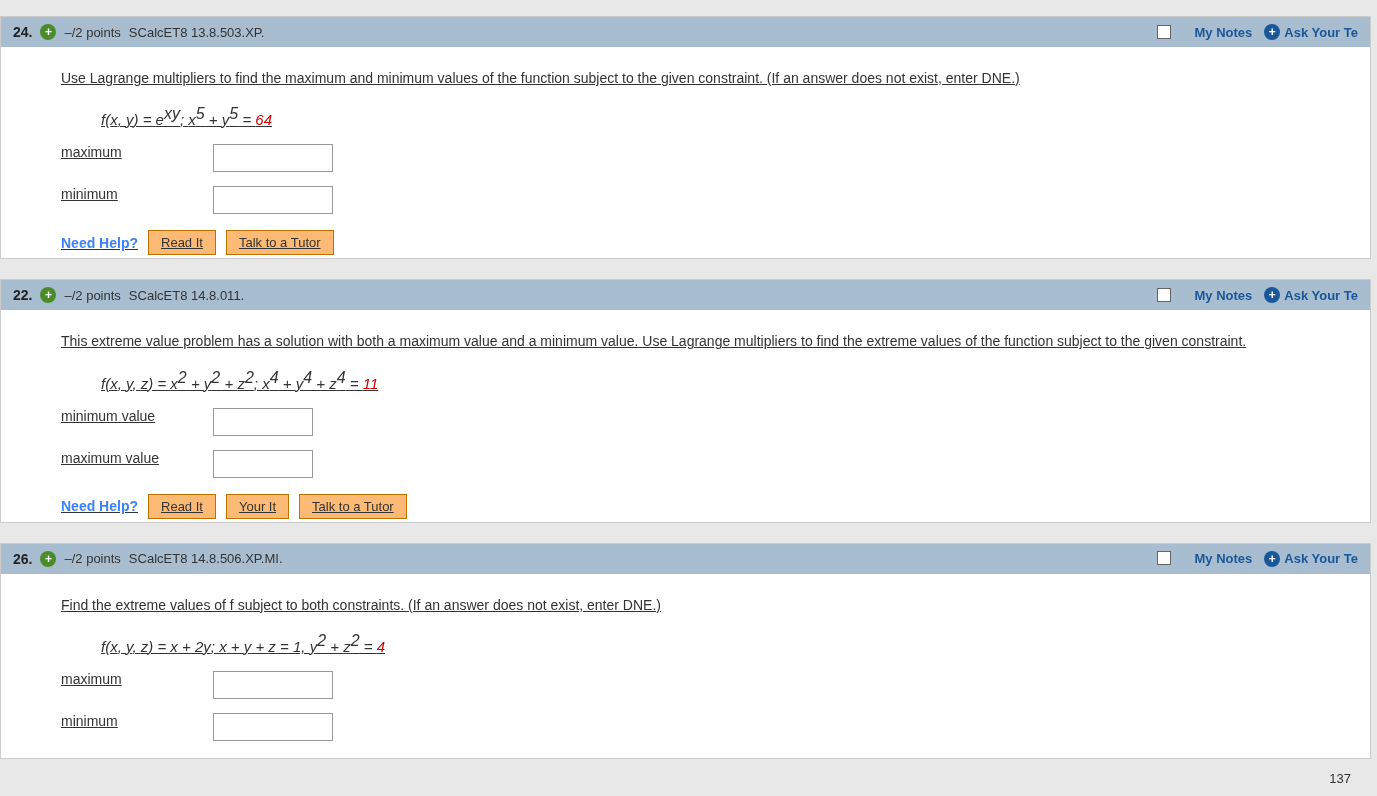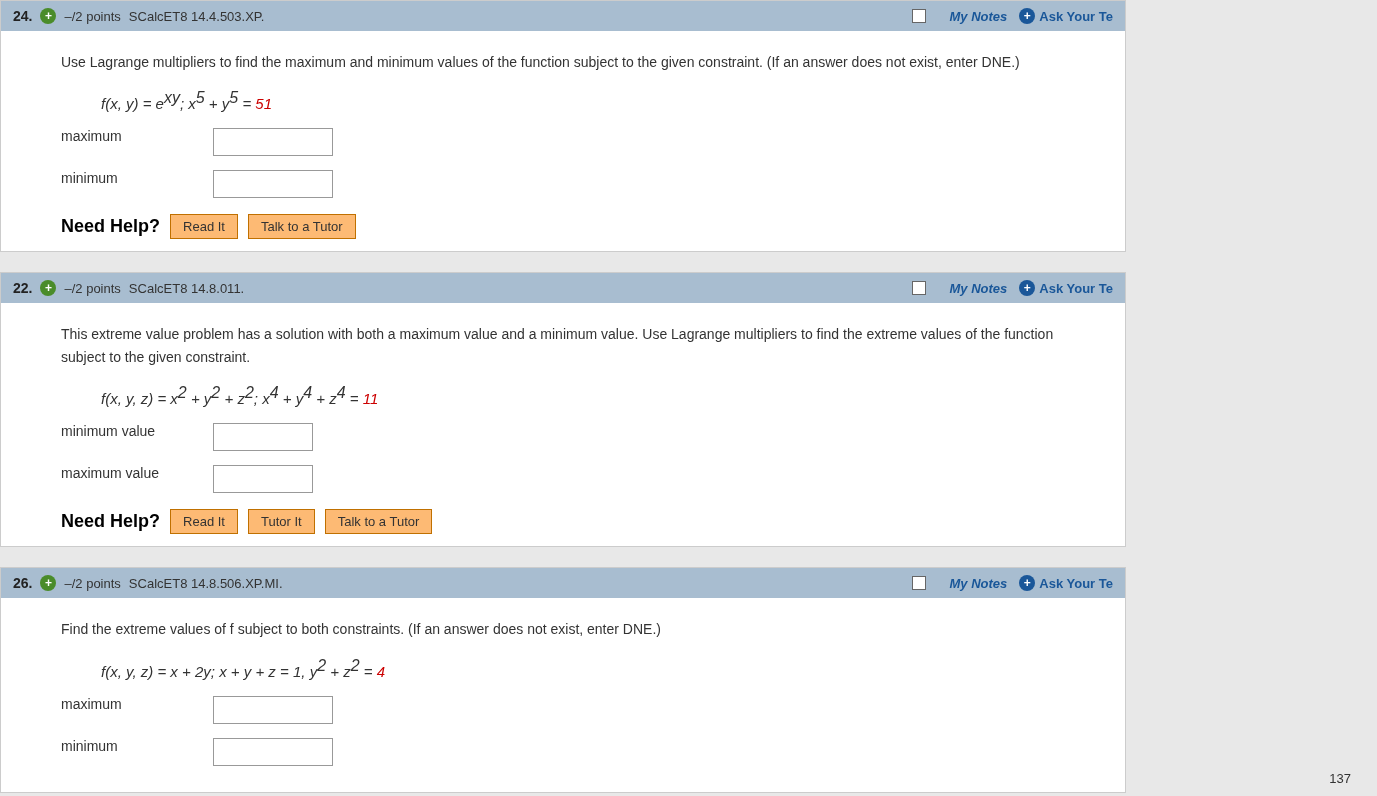--- a/index.html
+++ b/index.html
@@ -3,22 +3,23 @@
   <meta charset="utf-8">
   <style>
     * { box-sizing: border-box; margin: 0; padding: 0; }
     body {
       font-family: Arial, sans-serif;
       font-size: 14px;
       background: #e8e8e8;
       color: #333;
     }
     .page-wrapper {
-      width: 1126px;
+      width: 1371px;
       background: #e8e8e8;
+      margin-top: 16px;
     }
     .problem-block {
       background: #fff;
       margin-bottom: 20px;
       border: 1px solid #ccc;
     }
     .problem-header {
       background: #a8bdd0;
       padding: 6px 12px;
       display: flex;
@@ -61,21 +62,20 @@
     .problem-header-right {
       display: flex;
       align-items: center;
       gap: 12px;
     }
     .my-notes-area {
       display: flex;
       align-items: flex-start;
       gap: 24px;
       cursor: pointer;
-      font-style: italic;
     }
     .notes-checkbox {
       width: 14px;
       height: 14px;
       border: 1px solid #666;
       background: #fff;
     }
     .my-notes-label {
       color: #1a5799;
       font-size: 13px;
@@ -96,21 +96,22 @@
       justify-content: center;
       width: 16px;
       height: 16px;
       border-radius: 50%;
       background: #1a5799;
       color: white;
       font-size: 12px;
       font-weight: bold;
     }
     .problem-body {
-      padding: 20px 30px 12px 60px;
+      padding: 20px 30px 3px 60px;
+      text-decoration: underline;
     }
     .problem-text {
       font-size: 14px;
       color: #333;
       margin-bottom: 16px;
       line-height: 1.6;
     }
     .math-formula {
       font-style: italic;
       margin: 10px 0 16px 40px;
@@ -139,23 +140,23 @@
     }
     .answer-input-sm { width: 120px; height: 28px; }
     .answer-input-md { width: 100px; height: 28px; }
     .need-help-row {
       display: flex;
       align-items: center;
       gap: 10px;
       margin-top: 16px;
     }
     .need-help-label {
-      color: #000000;
-      font-weight: bold;
-      font-size: 18px;
+      color: #3b82f6;
+      font-weight: bold;
+      font-size: 14px;
     }
     .help-btn {
       border: 1px solid #c07000;
       background: #fdba74;
       color: #333;
       font-size: 13px;
       padding: 4px 12px;
       cursor: pointer;
       font-weight: normal;
     }
@@ -174,37 +175,37 @@
 <body>
 
 <div class="page-wrapper">
 
   <div class="problem-block">
     <div class="problem-header">
       <div class="problem-header-left">
         <span class="problem-number">24.</span>
         <span class="plus-icon">+</span>
         <span class="points-label">–/2 points</span>
-        <span class="problem-id">SCalcET8 14.4.503.XP.</span>
+        <span class="problem-id">SCalcET8 13.8.503.XP.</span>
       </div>
       <div class="problem-header-right">
         <div class="my-notes-area">
           <div class="notes-checkbox"></div>
           <span class="my-notes-label">My Notes</span>
         </div>
         <div class="ask-tutor">
           <span class="ask-tutor-plus">+</span>
           <span>Ask Your Te</span>
         </div>
       </div>
     </div>
     <div class="problem-body">
       <div class="problem-text">Use Lagrange multipliers to find the maximum and minimum values of the function subject to the given constraint. (If an answer does not exist, enter DNE.)</div>
       <div class="math-formula">
-        <i>f</i>(<i>x</i>, <i>y</i>) = <i>e</i><sup><i>xy</i></sup>;   <i>x</i><sup>5</sup> + <i>y</i><sup>5</sup> = <span class="red-math">51</span>
+        <i>f</i>(<i>x</i>, <i>y</i>) = <i>e</i><sup><i>xy</i></sup>;   <i>x</i><sup>5</sup> + <i>y</i><sup>5</sup> = <span class="red-math">64</span>
       </div>
       <div class="field-row">
         <span class="field-label">maximum</span>
         <input class="answer-input answer-input-sm" type="text" style="">
       </div>
       <div class="field-row">
         <span class="field-label">minimum</span>
         <input class="answer-input answer-input-sm" type="text" style="">
       </div>
       <div class="need-help-row">
@@ -243,21 +244,21 @@
         <span class="field-label">minimum value</span>
         <input class="answer-input answer-input-md" type="text" style="">
       </div>
       <div class="field-row">
         <span class="field-label">maximum value</span>
         <input class="answer-input answer-input-md" type="text" style="">
       </div>
       <div class="need-help-row">
         <span class="need-help-label">Need Help?</span>
         <button class="help-btn">Read It</button>
-        <button class="help-btn">Tutor It</button>
+        <button class="help-btn">Your It</button>
         <button class="help-btn">Talk to a Tutor</button>
       </div>
     </div>
   </div>
 
   <div class="problem-block">
     <div class="problem-header">
       <div class="problem-header-left">
         <span class="problem-number">26.</span>
         <span class="plus-icon">+</span>

